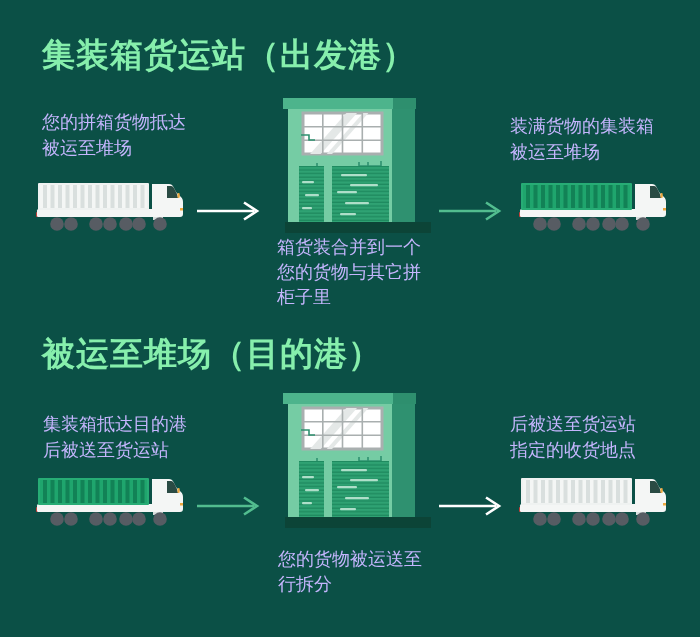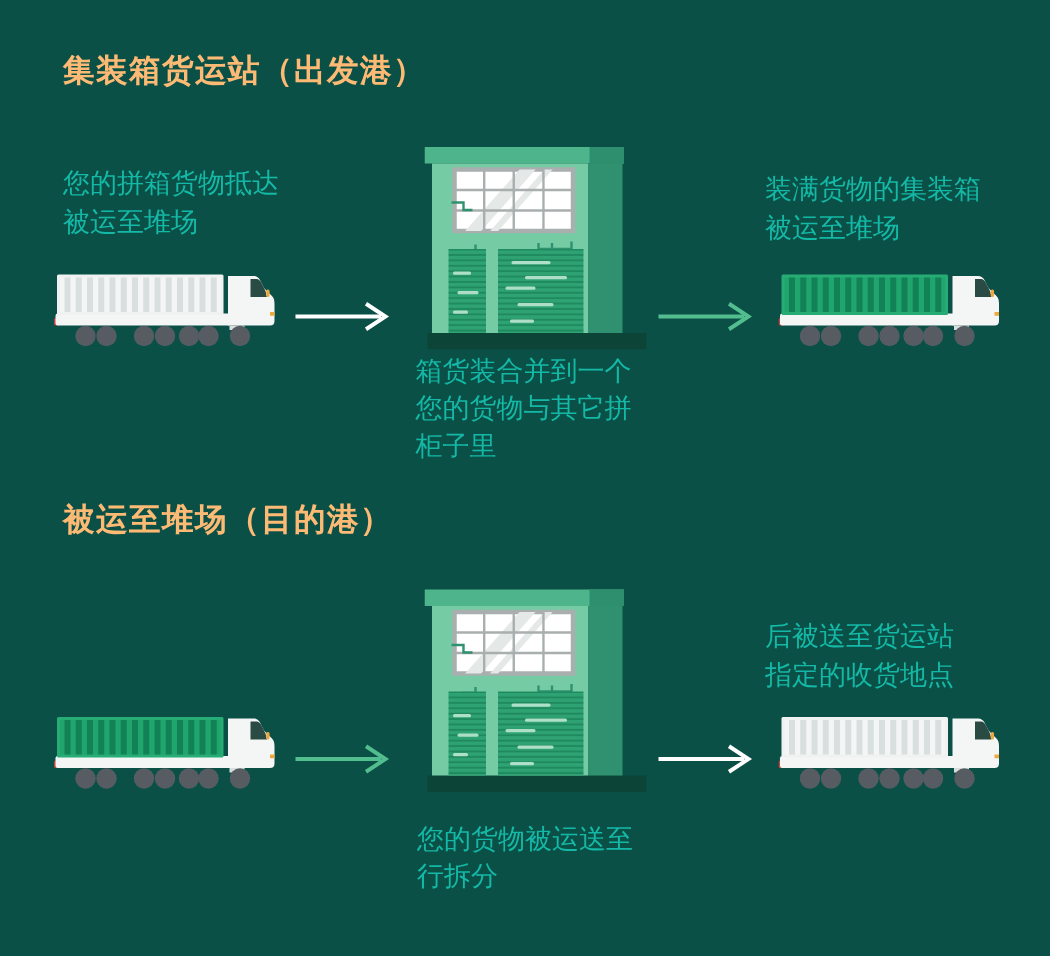--- a/index.html
+++ b/index.html
@@ -1,21 +1,21 @@
 <!DOCTYPE html>
 <html><head>
 <meta charset="utf-8">
 <style>
   html,body{margin:0;padding:0;background:#0B5046;}
   .canvas{position:relative;width:700px;height:637px;background:#0B5046;overflow:hidden;
           font-family:"Liberation Sans",sans-serif;}
   .sec{position:absolute;inset:0;}
-  .sec-title{position:absolute;font-size:21px;font-weight:700;color:#fdba74;
+  .sec-title{position:absolute;font-size:33px;font-weight:700;color:#86efac;
              letter-spacing:1px;white-space:nowrap;}
-  .cap{position:absolute;color:#14b8a6;font-size:18px;line-height:26px;white-space:nowrap;}
+  .cap{position:absolute;color:#c4b5fd;font-size:18px;line-height:26px;white-space:nowrap;}
   .truck{position:absolute;width:150px;height:50px;}
   .truck-white{--cont:#F4F6F5;--rib:#D9DFDE;--edge:#EFF2F1;}
   .truck-green{--cont:#1FA56D;--rib:#128256;--edge:#27AC75;}
   .building{position:absolute;width:150px;height:138px;}
   .arrow{position:absolute;width:74px;height:24px;}
   .arrow-white{color:#FFFFFF;}
   .arrow-green{color:#52BD8F;}
   
   .s1-title{left:42px;top:33px;}
   .s1-left{left:42px;top:109px;}
@@ -156,20 +156,24 @@
     <div class="cap s1-bcap">
       <div>箱货装合并到一个</div>
       <div>您的货物与其它拼</div>
       <div>柜子里</div>
     </div>
   </div>
 
   <div class="sec">
     <div class="sec-title s2-title">被运至堆场（目的港）</div>
 
+    <div class="cap s2-left">
+      <div>集装箱抵达目的港</div>
+      <div>后被送至货运站</div>
+    </div>
 
     <div class="cap s2-right">
       <div>后被送至货运站</div>
       <div>指定的收货地点</div>
     </div>
 
     <svg class="truck truck-green s2-truck-l">
         <use href="#sym-truck"></use>
       </svg>
     <svg class="arrow arrow-green s2-arrow-l">

